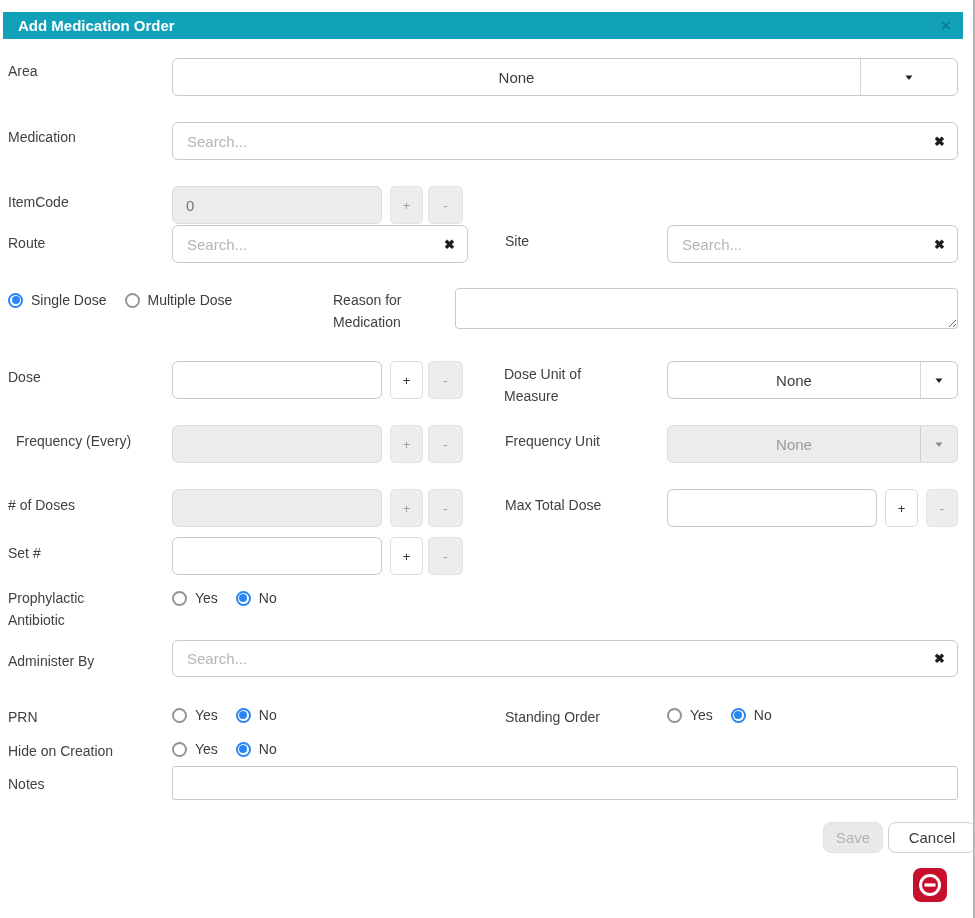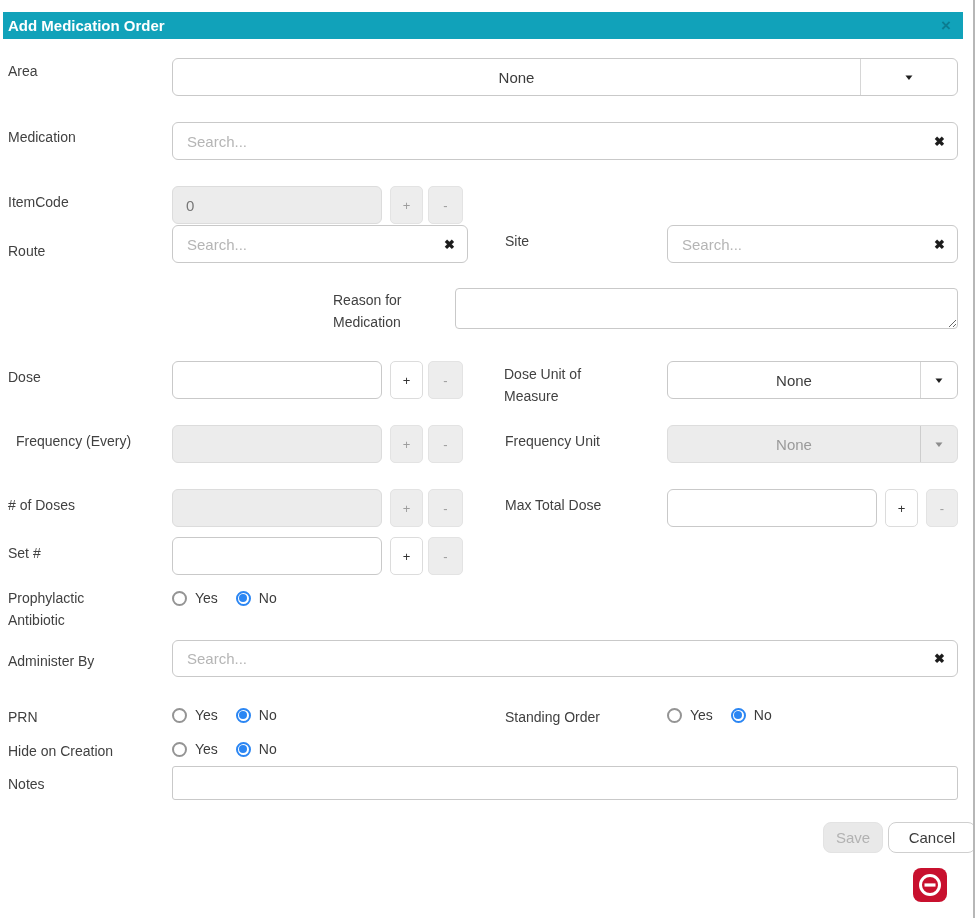--- a/index.html
+++ b/index.html
@@ -5,21 +5,21 @@
   html,body { margin:0; padding:0; background:#fff; }
   .modal {
     position:relative; width:975px; height:918px; background:#ffffff;
     font-family:"Liberation Sans", sans-serif;
     border-right:2px solid #b7b7b7; box-sizing:border-box; overflow:hidden;
   }
   .hdr {
     position:absolute; left:3px; top:12px; width:960px; height:27px;
     background:#11a2ba; display:flex; align-items:center;
   }
-  .hdr-title { color:#ffffff; font-weight:bold; font-size:15px; padding-left:5px; }
+  .hdr-title { color:#ffffff; font-weight:bold; font-size:15px; padding-left:15px; }
   .hdr-close { margin-left:auto; padding-right:12px; color:#0c7c90; font-size:17px; font-weight:bold; cursor:pointer; line-height:1; }
 
   .lbl { position:absolute; font-size:14px; color:#414141; line-height:22px; }
 
   .combo { position:absolute; display:flex; border:1px solid #c9c9c9; border-radius:6px; background:#fff; box-sizing:border-box; }
   .combo .val { flex:1; display:flex; align-items:center; justify-content:center; font-size:15px; color:#3c3c3c; }
   .combo .caretbtn { border-left:1px solid #d6d6d6; display:flex; align-items:center; justify-content:center; cursor:pointer; }
   .caret { font-size:8px; color:#1f1f1f; transform:scaleX(1.5); }
   .combo.dis { background:#ececec; border-color:#dddddd; }
   .combo.dis .val { color:#9a9a9a; }
@@ -78,31 +78,41 @@
   <div class="search" style="left:172px;top:122px;width:786px;height:38px">
     <input type="text" placeholder="Search..." style="">
     <span class="clear">✖</span>
   </div>
 
   <span class="lbl" style="left:8px;top:191px">ItemCode</span>
   <input class="txtin dis" style="left: 172px; top: 186px; width: 210px; height: 38px;" disabled="" value="0">
   <button class="step dis" style="left:390px;top:186px;width:33px;height:38px">+</button>
   <button class="step dis" style="left:428px;top:186px;width:35px;height:38px">-</button>
 
-  <span class="lbl" style="left:8px;top:240px">Route</span>
+  <span class="lbl" style="left:8px;top:232px">Route</span>
   <div class="search" style="left:172px;top:225px;width:296px;height:38px">
     <input type="text" placeholder="Search..." style="">
     <span class="clear">✖</span>
   </div>
   <span class="lbl" style="left:505px;top:230px">Site</span>
   <div class="search" style="left:667px;top:225px;width:291px;height:38px">
     <input type="text" placeholder="Search..." style="">
     <span class="clear">✖</span>
   </div>
 
+  <div class="rgroup" style="left:8px;top:291px">
+    <span class="opt">
+      <span class="rdo sel"></span>
+      <span>Single Dose</span>
+    </span>
+    <span class="opt">
+      <span class="rdo"></span>
+      <span>Multiple Dose</span>
+    </span>
+  </div>
   <span class="lbl" style="left:333px;top:289px;width:95px">Reason for Medication</span>
   <textarea class="tarea" style="left: 455px; top: 288px; width: 503px; height: 41px;"></textarea>
 
   <span class="lbl" style="left:8px;top:366px">Dose</span>
   <input class="txtin" style="left: 172px; top: 361px; width: 210px; height: 38px;">
   <button class="step" style="left:390px;top:361px;width:33px;height:38px">+</button>
   <button class="step dis" style="left:428px;top:361px;width:35px;height:38px">-</button>
   <span class="lbl" style="left:504px;top:363px;width:110px">Dose Unit of Measure</span>
   <div class="combo" style="left:667px;top:361px;width:291px;height:38px">
     <span class="val">None</span>

